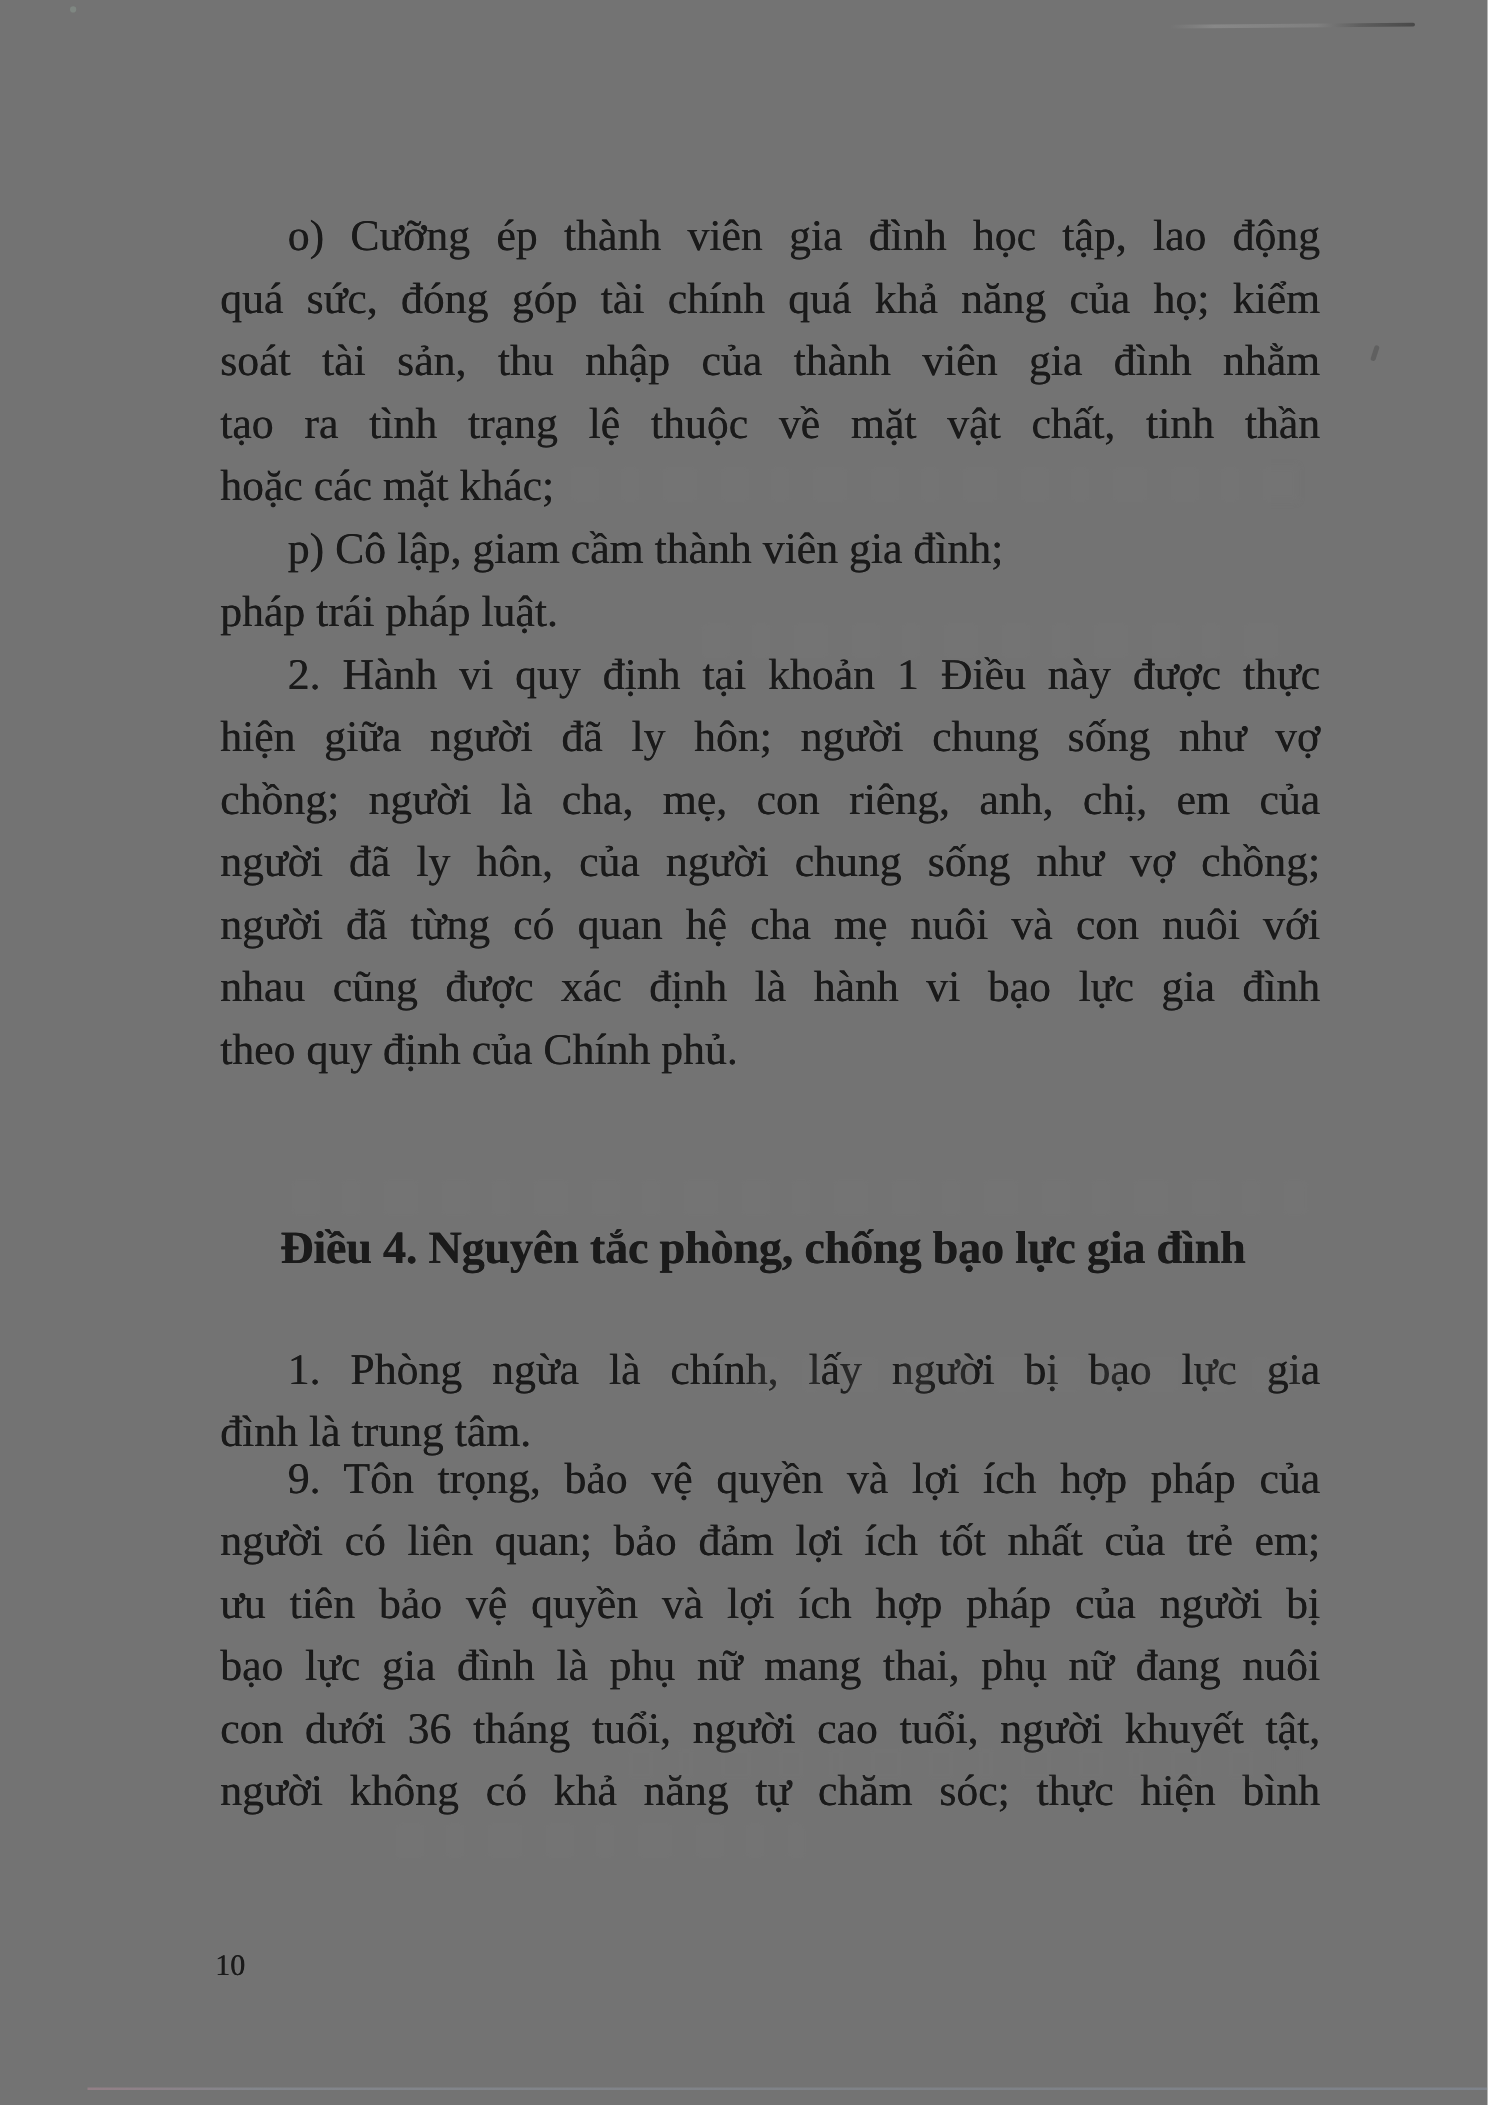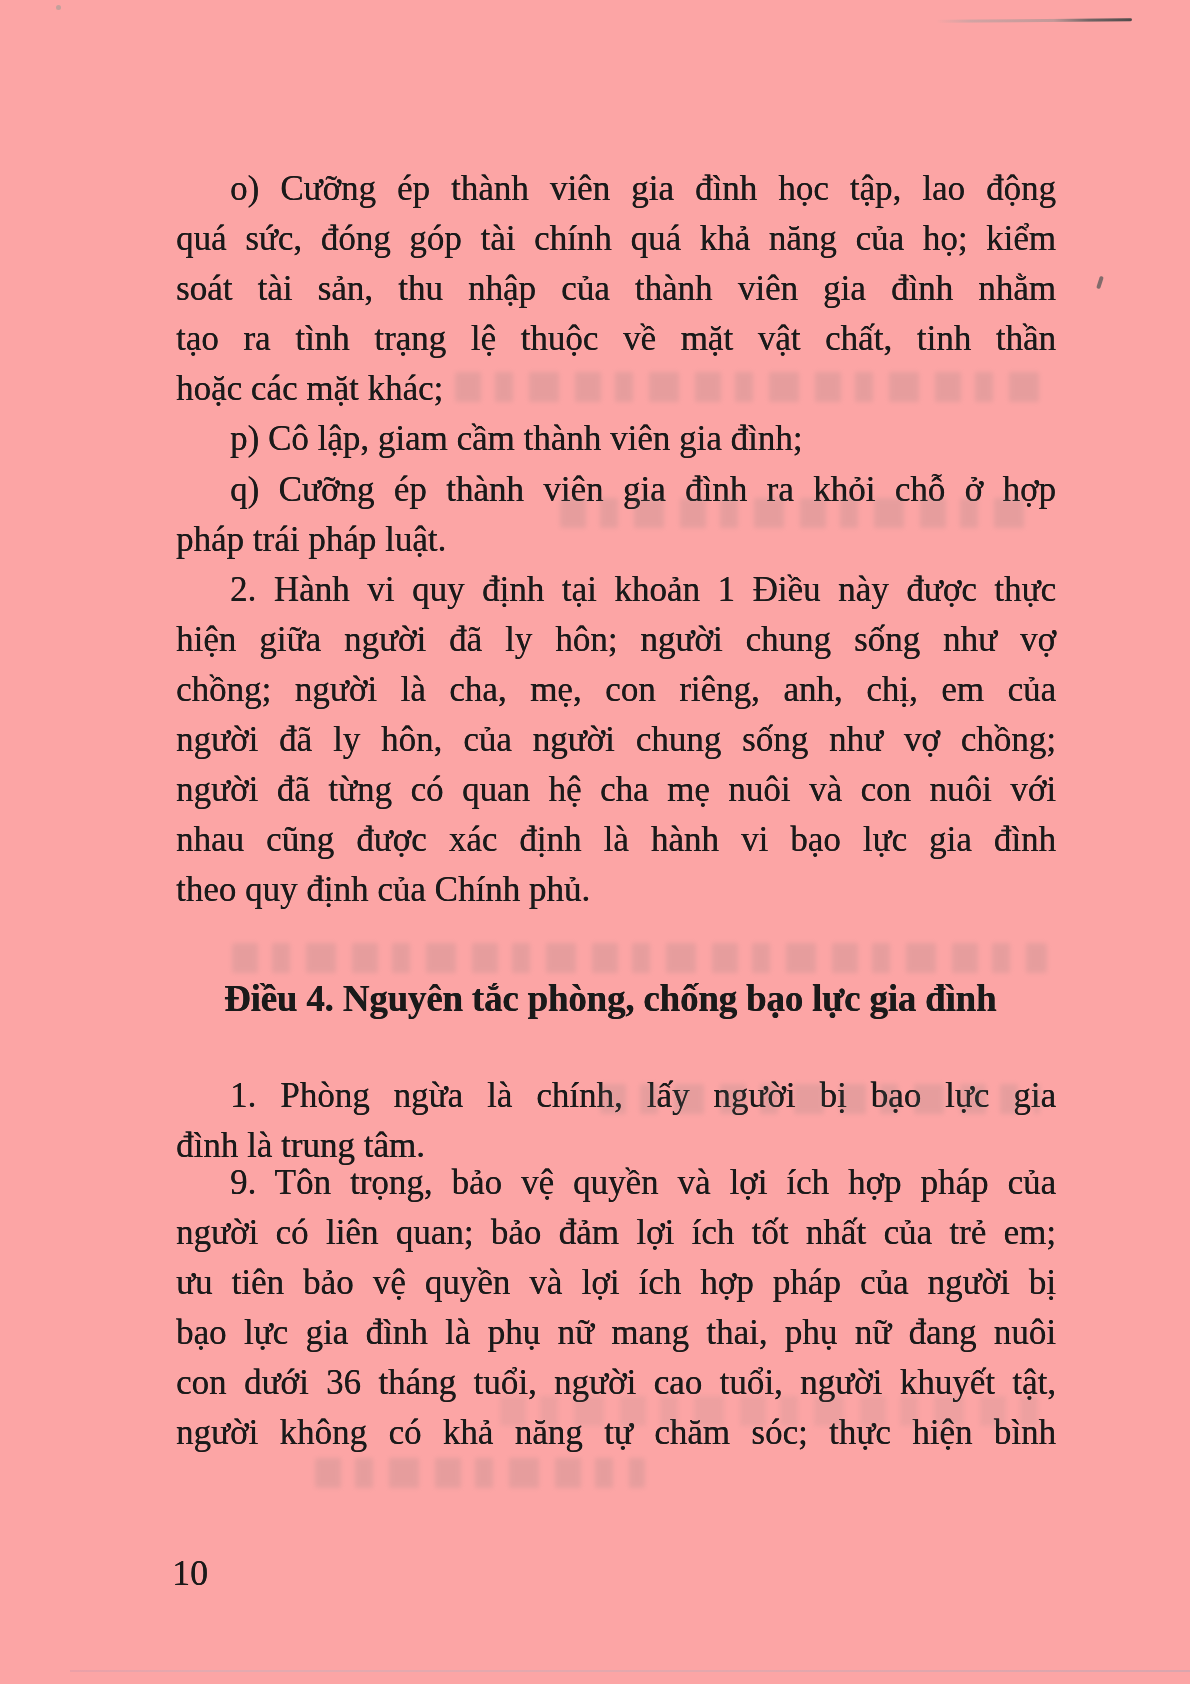--- a/index.html
+++ b/index.html
@@ -1,20 +1,20 @@
 <!DOCTYPE html>
 <html lang="vi"><head>
 <meta charset="utf-8">
 <style>
   html,body { margin:0; padding:0; background:#e9e9e9; }
   .page {
     position:relative;
     width:1190px; height:1684px;
     margin:0 auto;
-    background:#fca5a5;
+    background:#737373;
     overflow:hidden;
     font-family:"Liberation Serif", serif;
     color:#1a1a1a;
   }
 
   
   .textblock {
     position:absolute;
     left:176px;
     width:880px;
@@ -37,21 +37,21 @@
     font-size:37px; line-height:50px;
     font-weight:700;
     letter-spacing:-0.2px;
     white-space:nowrap;
     text-shadow:0.3px 0 0 currentColor;
   }
 
   .page-number {
     position:absolute;
     left:172px; top:1553px;
-    font-size:36px; line-height:40px;
+    font-size:24px; line-height:40px;
     text-shadow:0.3px 0 0 currentColor;
   }
 
   
   .scan-line-top {
     position:absolute; top:19px; left:936px;
     width:196px; height:3px;
     background:linear-gradient(90deg,
       rgba(150,150,150,0) 0%,
       rgba(160,160,160,.45) 18%,
@@ -111,21 +111,20 @@
   <div class="scan-line-top"></div>
   <div class="tick-mark"></div>
 
   <div class="textblock block-a">
       <div class="line indent">o) Cưỡng ép thành viên gia đình học tập, lao động</div>
       <div class="line">quá sức, đóng góp tài chính quá khả năng của họ; kiểm</div>
       <div class="line">soát tài sản, thu nhập của thành viên gia đình nhằm</div>
       <div class="line">tạo ra tình trạng lệ thuộc về mặt vật chất, tinh thần</div>
       <div class="line end">hoặc các mặt khác;</div>
       <div class="line indent end">p) Cô lập, giam cầm thành viên gia đình;</div>
-      <div class="line indent">q) Cưỡng ép thành viên gia đình ra khỏi chỗ ở hợp</div>
       <div class="line end">pháp trái pháp luật.</div>
       <div class="line indent">2. Hành vi quy định tại khoản 1 Điều này được thực</div>
       <div class="line">hiện giữa người đã ly hôn; người chung sống như vợ</div>
       <div class="line">chồng; người là cha, mẹ, con riêng, anh, chị, em của</div>
       <div class="line">người đã ly hôn, của người chung sống như vợ chồng;</div>
       <div class="line">người đã từng có quan hệ cha mẹ nuôi và con nuôi với</div>
       <div class="line">nhau cũng được xác định là hành vi bạo lực gia đình</div>
       <div class="line end">theo quy định của Chính phủ.</div>
     </div>
 

